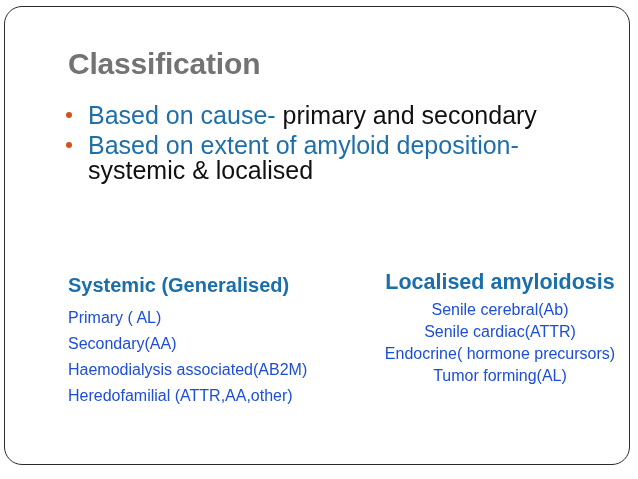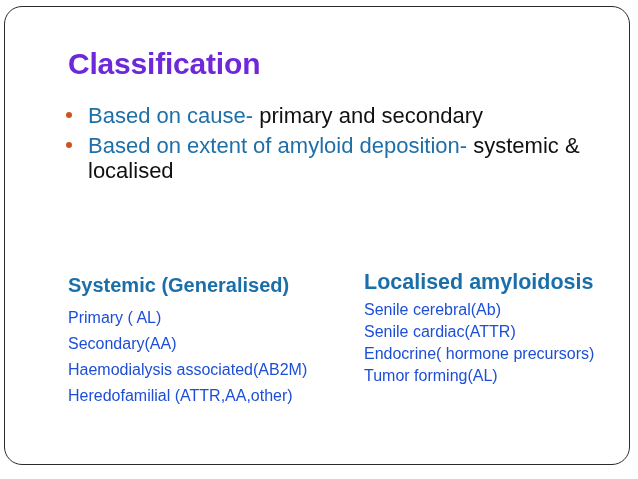--- a/index.html
+++ b/index.html
@@ -34,21 +34,21 @@
     box-sizing: border-box;
     pointer-events: none;
   }
 
   .slide-title {
     position: absolute;
     left: 68px;
     top: 49px;
     font-size: 30px;
     font-weight: bold;
-    color: #6d28d9;
+    color: #737373;
     letter-spacing: -0.2px;
     line-height: 1;
   }
 
   .bullet-list {
     position: absolute;
     left: 66px;
     top: 103px;
     width: 548px;
   }
@@ -68,21 +68,21 @@
   .bullet-dot i {
     display: block;
     width: 6px;
     height: 6px;
     border-radius: 50%;
     background: #d2521d;
   }
 
   .bullet-text {
     flex: 1 1 auto;
-    font-size: 22px;
+    font-size: 25px;
     line-height: 25px;
     color: #111111;
   }
   .bullet-text .lead {
     color: #1f6fa8;
   }
   .bullet-text .tail {
     color: #111111;
   }
 
@@ -91,20 +91,21 @@
   }
   .col-left {
     left: 68px;
     top: 263px;
     width: 290px;
   }
   .col-right {
     left: 364px;
     top: 270px;
     width: 272px;
+    text-align: center;
   }
 
   .col-head {
     font-weight: bold;
     color: #1a6faa;
     white-space: nowrap;
   }
   .col-left .col-head {
     font-size: 20px;
     line-height: 24px;

